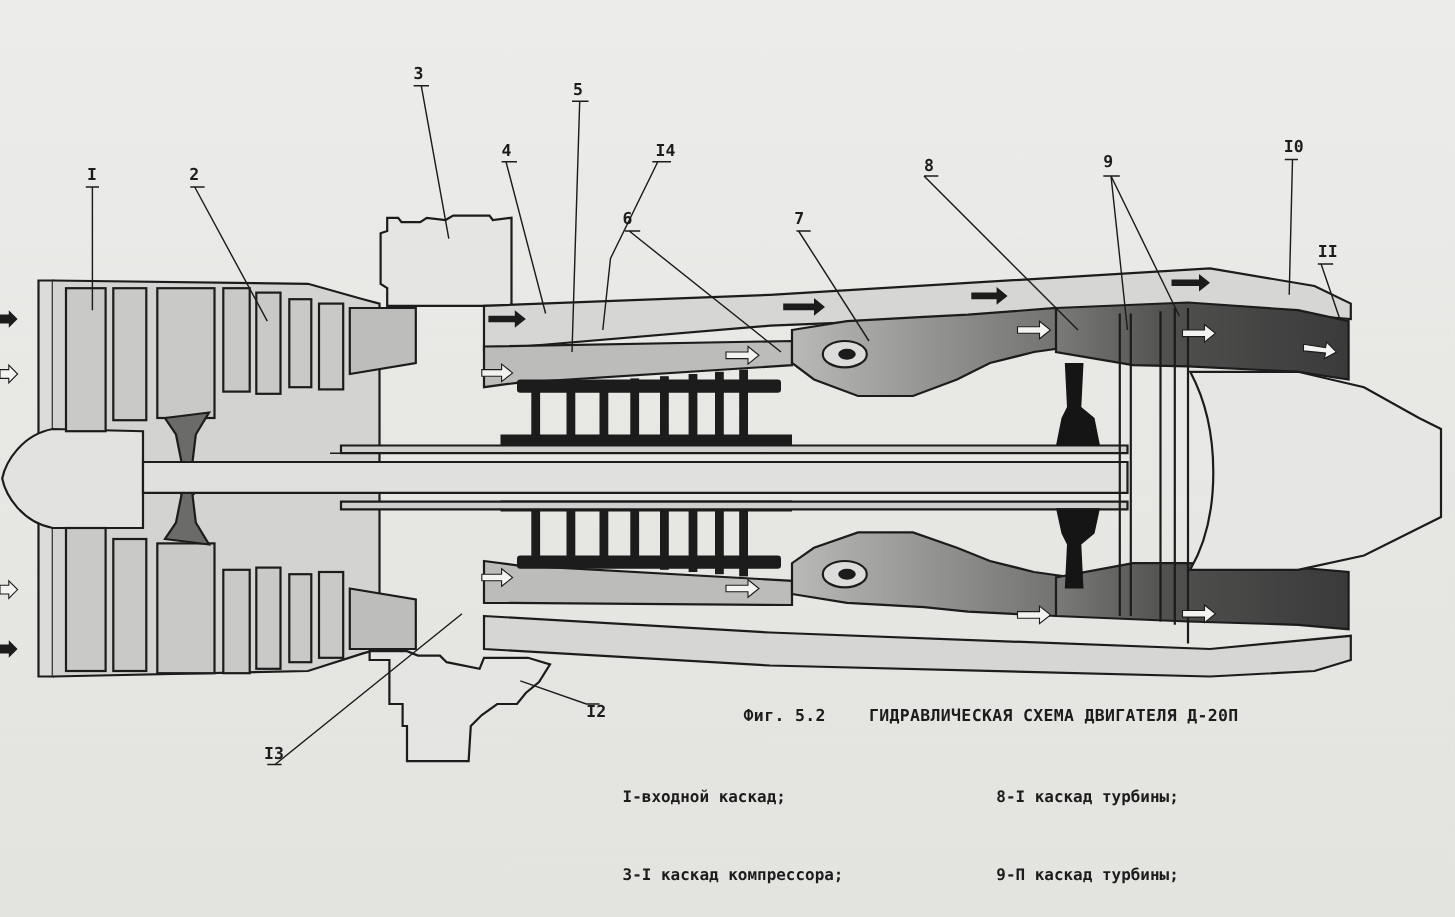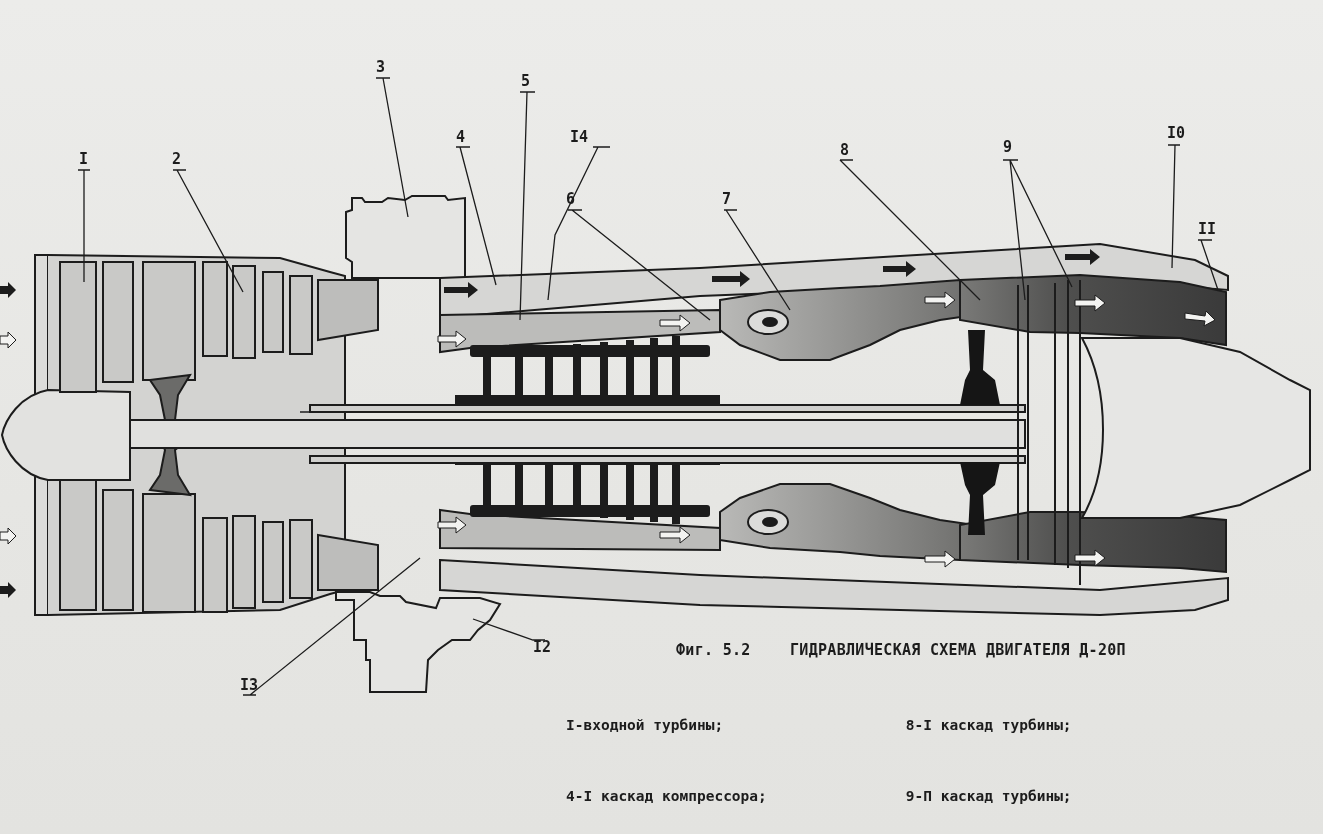--- a/index.html
+++ b/index.html
@@ -186,30 +186,30 @@
 <span class="callout" style="left:456px;top:130px;">4</span>
 <span class="callout" style="left:521px;top:74px;">5</span>
 <span class="callout" style="left:566px;top:192px;">6</span>
 <span class="callout" style="left:722px;top:192px;">7</span>
 <span class="callout" style="left:840px;top:143px;">8</span>
 <span class="callout" style="left:1003px;top:140px;">9</span>
 <span class="callout" style="left:1167px;top:126px;text-align:right;">I0</span>
 <span class="callout" style="left:1198px;top:222px;">II</span>
 <span class="callout" style="left:533px;top:640px;">I2</span>
 <span class="callout" style="left:240px;top:678px;">I3</span>
-<span class="callout" style="left:570px;top:130px;">I4</span>
+<span class="callout" style="left:596px;top:130px;">I4</span>
 
 <div class="caption">
   <span class="fig">Фиг. 5.2</span>
   <span>ГИДРАВЛИЧЕСКАЯ СХЕМА ДВИГАТЕЛЯ Д-20П</span>
 </div>
 
 <div class="legend left">
-  <span class="item">I-входной турбины;</span>
-  <span class="item">4-I каскад компрессора;</span>
+  <span class="item">I-входной каскад;</span>
+  <span class="item">3-I каскад компрессора;</span>
   
   
   
   
   
 </div>
 <div class="legend right">
   <span class="item"> 8-I каскад турбины;</span>
   <span class="item"> 9-П каскад турбины;</span>
   

